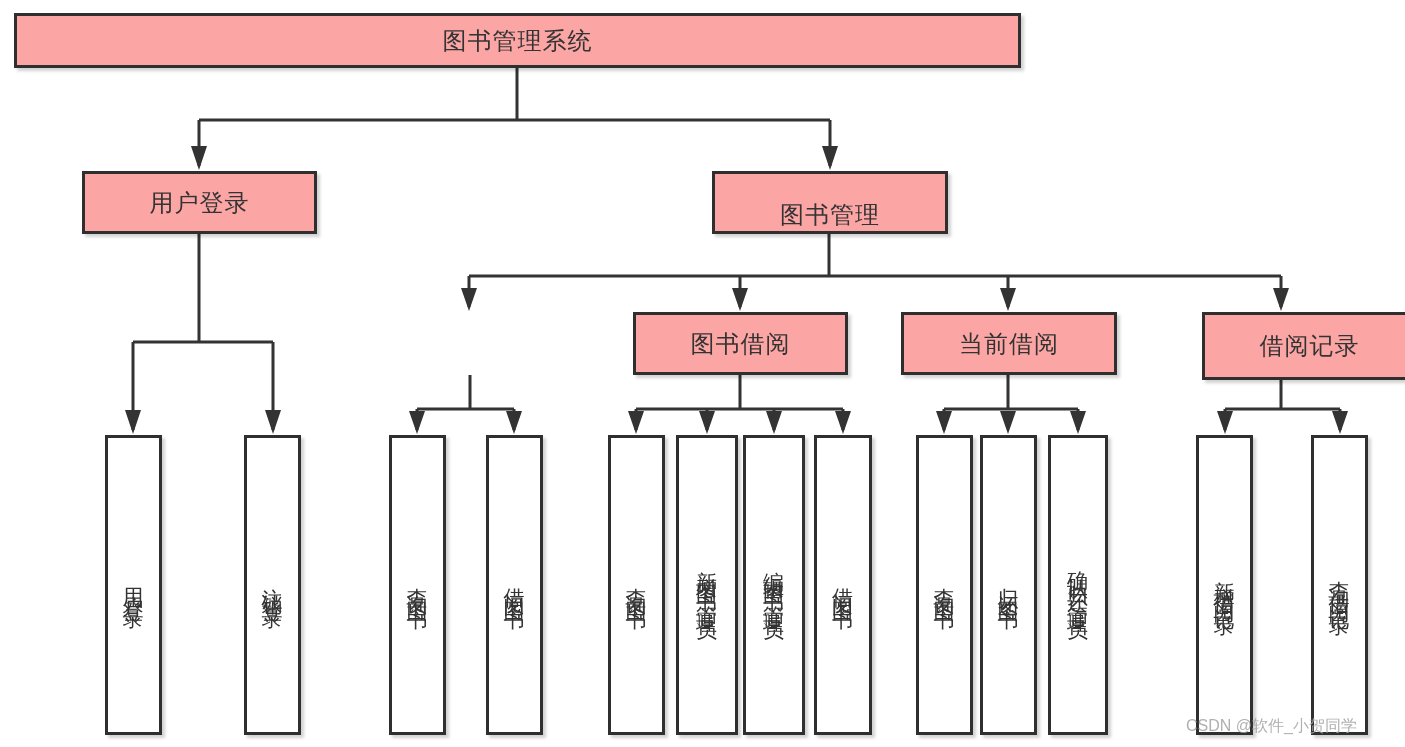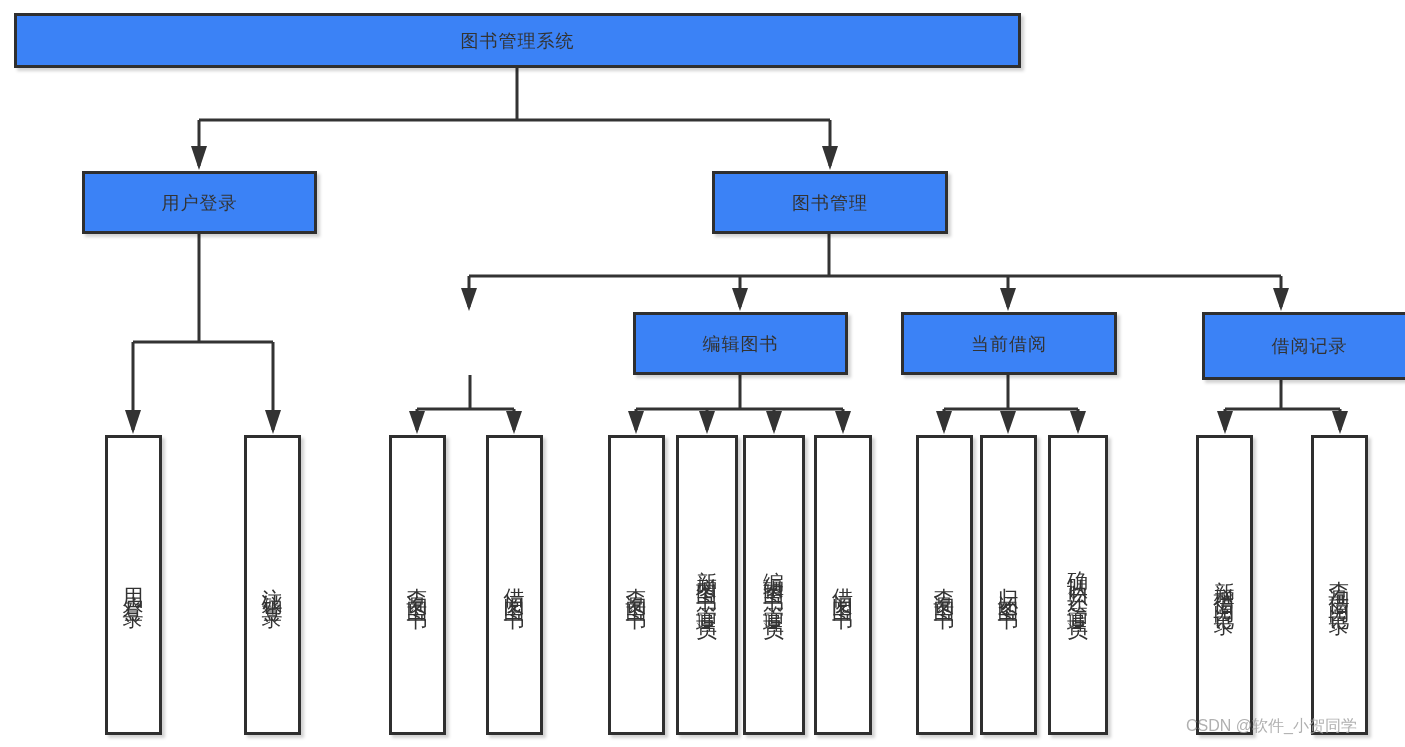--- a/index.html
+++ b/index.html
@@ -10,23 +10,23 @@
     font-family:"Liberation Sans","DejaVu Sans",sans-serif;
     overflow:hidden;
   }
   #wires{position:absolute;left:0;top:0;width:1405px;height:747px;}
   #wires path{stroke:#333333;stroke-width:3;fill:none;}
   #wires polygon{fill:#333333;stroke:none;}
   .node{
     position:absolute;
     box-sizing:border-box;
     border:3px solid #2f2f2f;
-    background:#3b82f6;
+    background:#fca5a5;
     display:flex;align-items:center;justify-content:center;
-    font-size:18px;color:#333333;letter-spacing:1px;
+    font-size:24px;color:#333333;letter-spacing:1px;
     box-shadow:3px 3px 3px rgba(0,0,0,0.18);
   }
   .leaf{
     position:absolute;
     box-sizing:border-box;
     top:435px;height:300px;
     border:3px solid #2f2f2f;
     background:#ffffff;
     display:flex;align-items:center;justify-content:center;
     box-shadow:3px 3px 3px rgba(0,0,0,0.18);
@@ -97,26 +97,26 @@
     </g>
   </svg>
 
   <div class="node" style="left:14px;top:13px;width:1007px;height:55px;">
     <span>图书管理系统</span>
   </div>
 
   <div class="node" style="left:82px;top:171px;width:235px;height:63px;">
     <span>用户登录</span>
   </div>
-  <div class="node" style="left:712px;top:171px;width:236px;height:63px;">
+  <div class="node" style="left:712px;top:171px;width:236px;height:63px;align-items:flex-end;">
     <span>图书管理</span>
   </div>
 
   <div class="node" style="left:633px;top:312px;width:215px;height:63px;">
-    <span>编辑图书</span>
+    <span>图书借阅</span>
   </div>
   <div class="node" style="left:901px;top:312px;width:216px;height:63px;">
     <span>当前借阅</span>
   </div>
   <div class="node" style="left:1173px;top:312px;width:215px;height:68px;margin-left:29px;">
     <span>借阅记录</span>
   </div>
 
   <div class="leaf" style="left:105px;width:57px;">
     <span class="vtext">用户登录</span>

